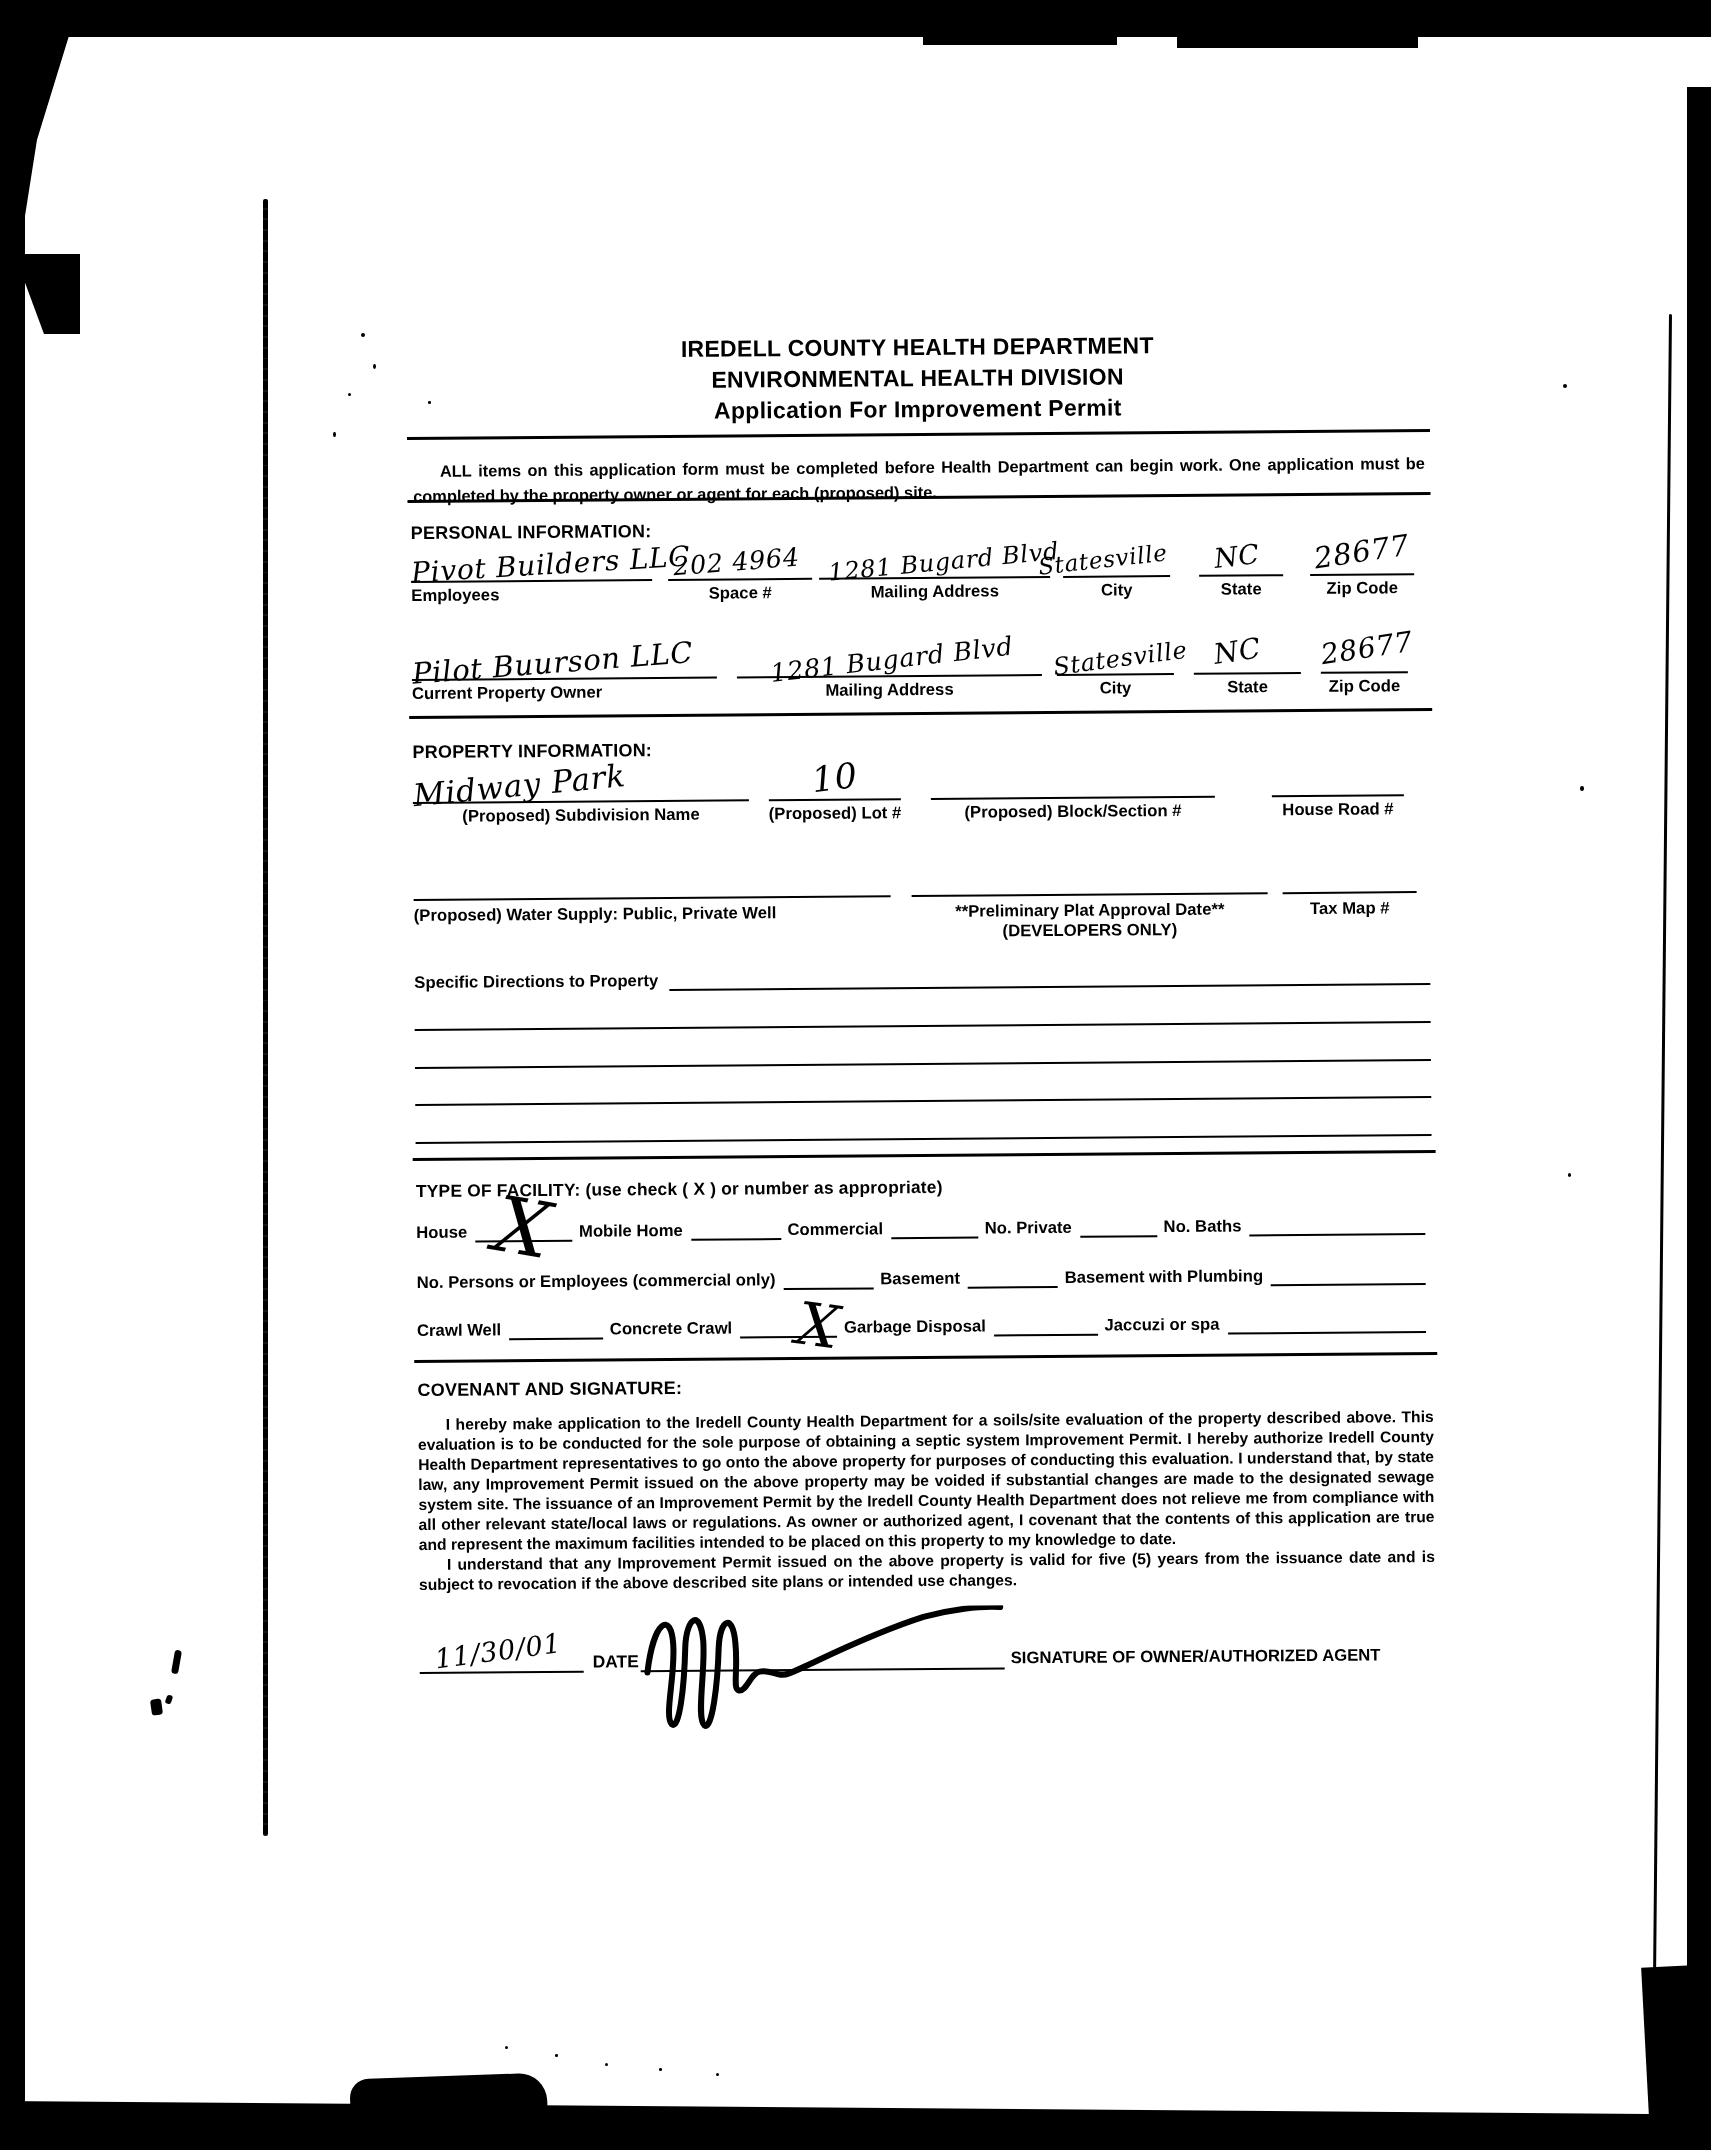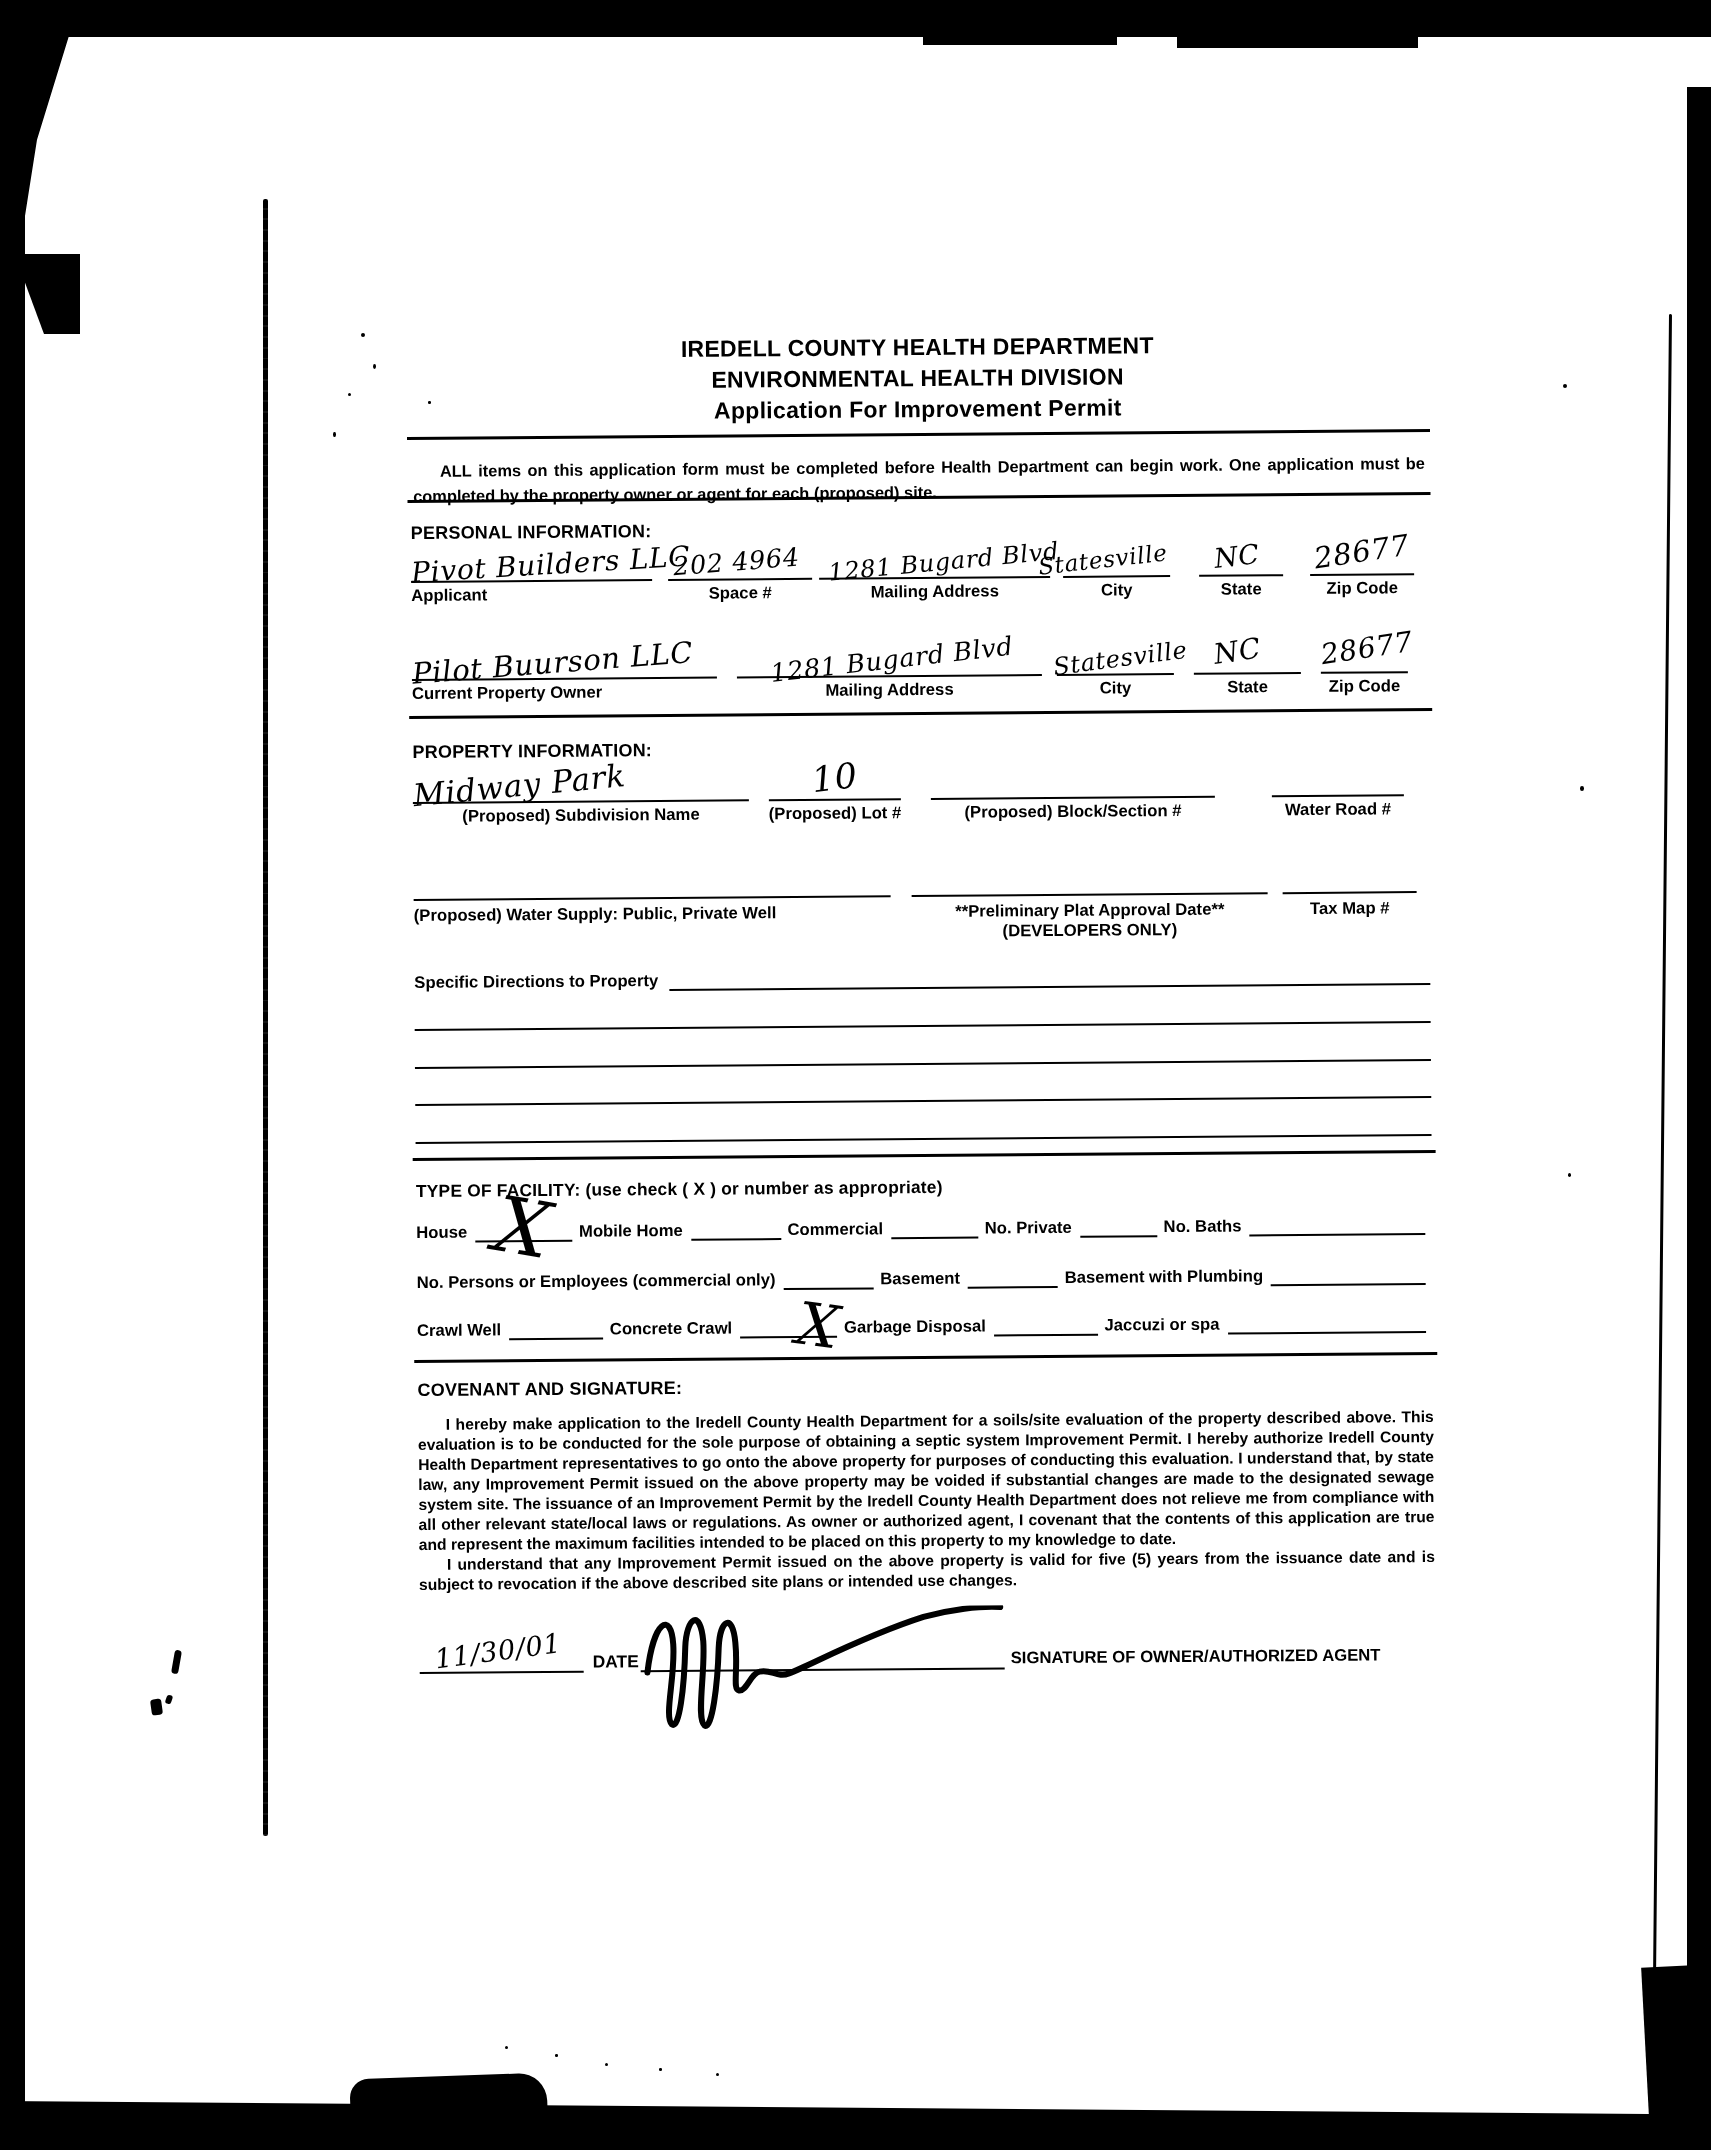--- a/index.html
+++ b/index.html
@@ -72,21 +72,21 @@
 
     <div class="rule" style="top:433px"></div>
     <p class="abs intro"><b>ALL</b><span> items on this application form must be completed before Health Department can begin work. One application must be completed by the property owner or agent for each (proposed) site.</span></p>
     <div class="rule" style="top:496px"></div>
 
     <div class="abs sechead" style="top:519px;left:0">PERSONAL INFORMATION:</div>
 
     <div class="fieldrow" style="top:539px">
       <div class="field" style="left:0;width:241px">
         <span class="hw" style="left:0;bottom:1.3px;font-size:28px;transform:rotate(-3deg)">Pivot Builders LLC</span>
-        <span class="flabel">Applicant</span>
+        <span class="flabel">Employees</span>
       </div>
       <div class="field" style="left:257px;width:144px">
         <span class="hw" style="left:5.3px;bottom:4px;font-size:25.4px;transform:rotate(-4deg)">202 4964</span>
         <span class="flabel c">Space #</span>
       </div>
       <div class="field" style="left:408px;width:231px">
         <span class="hw" style="left:9.4px;bottom:2.7px;font-size:24px;transform:rotate(-5deg)">1281 Bugard Blvd</span>
         <span class="flabel c">Mailing Address</span>
       </div>
       <div class="field" style="left:652px;width:107px">
@@ -138,21 +138,21 @@
       <div class="field" style="left:356px;width:132px">
         <span class="hw" style="left:43px;bottom:2.7px;font-size:35px;transform:rotate(-6deg)">10</span>
         <span class="flabel c">(Proposed) Lot #</span>
       </div>
       <div class="field" style="left:518px;width:284px">
         <span class="hw" style="left:6.7px;bottom:2.7px;font-size:27px"></span>
         <span class="flabel c">(Proposed) Block/Section #</span>
       </div>
       <div class="field" style="left:859px;width:132px">
         <span class="hw" style="left:6.7px;bottom:2.7px;font-size:27px"></span>
-        <span class="flabel c">Water Road #</span>
+        <span class="flabel c">House Road #</span>
       </div>
     </div>
 
     <div class="abs" style="top:895px;left:0;right:0;height:80px">
       <div class="wcell" style="left:0;width:477px">
         <span>(Proposed) Water Supply: Public, Private Well</span>
       </div>
       <div class="wcell" style="left:498px;width:356px;text-align:center">
         <div>**Preliminary Plat Approval Date**</div>
         <div>(DEVELOPERS ONLY)</div>

